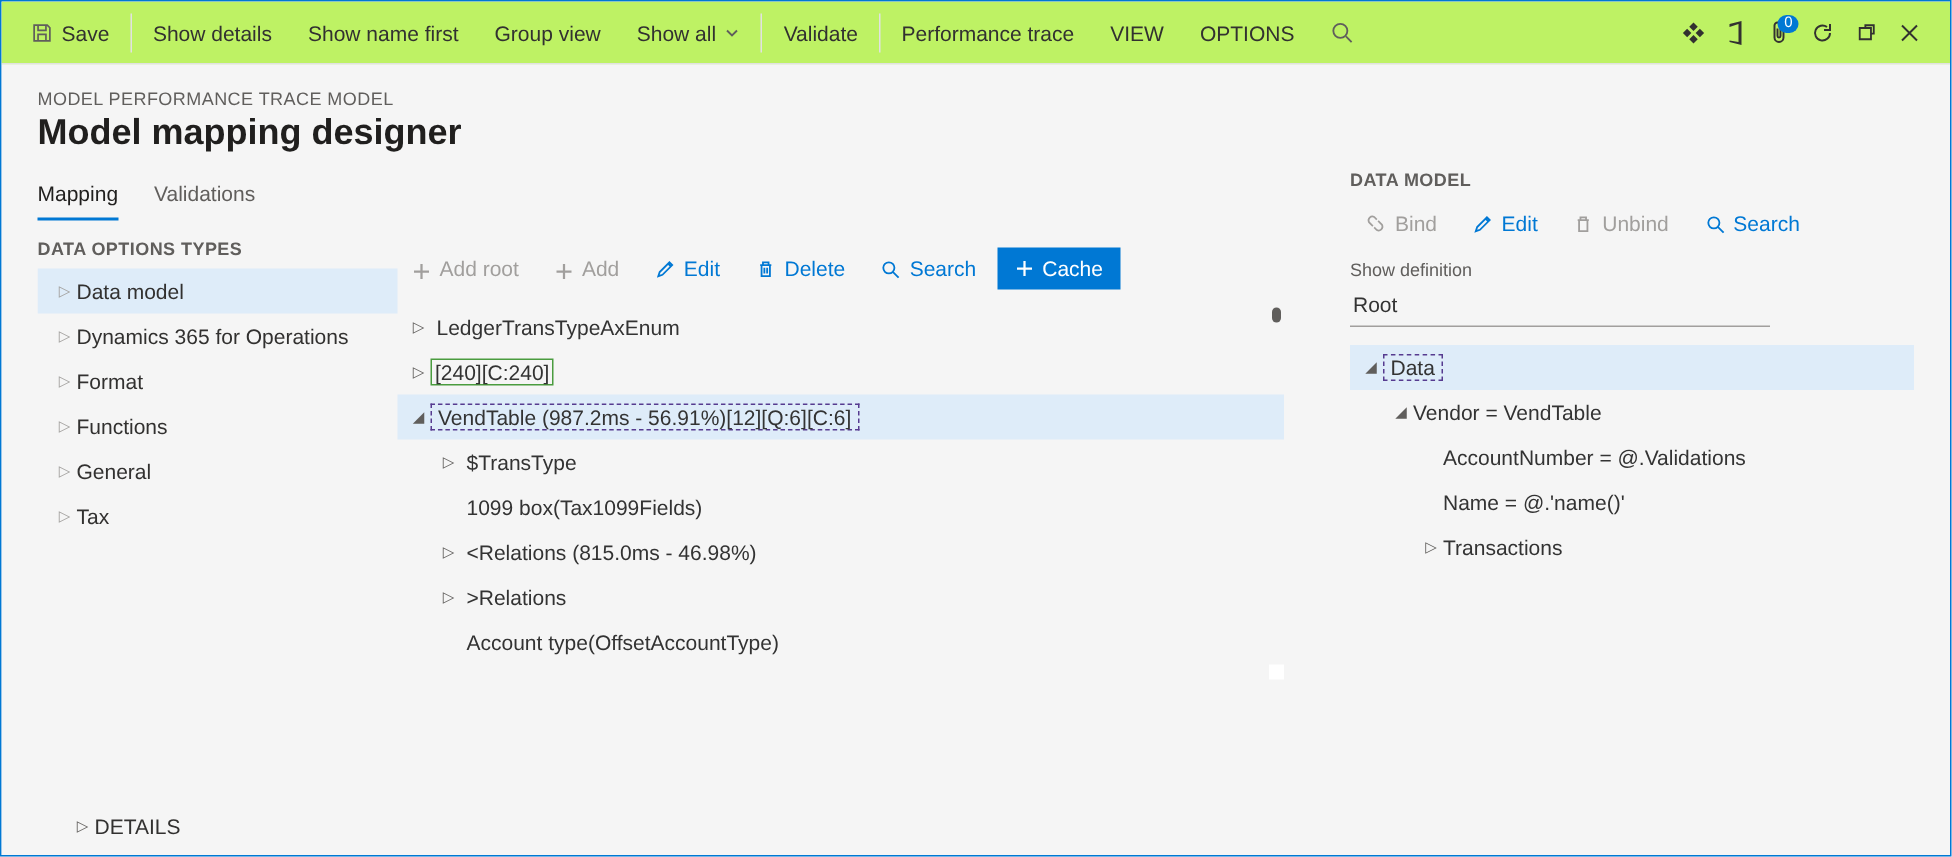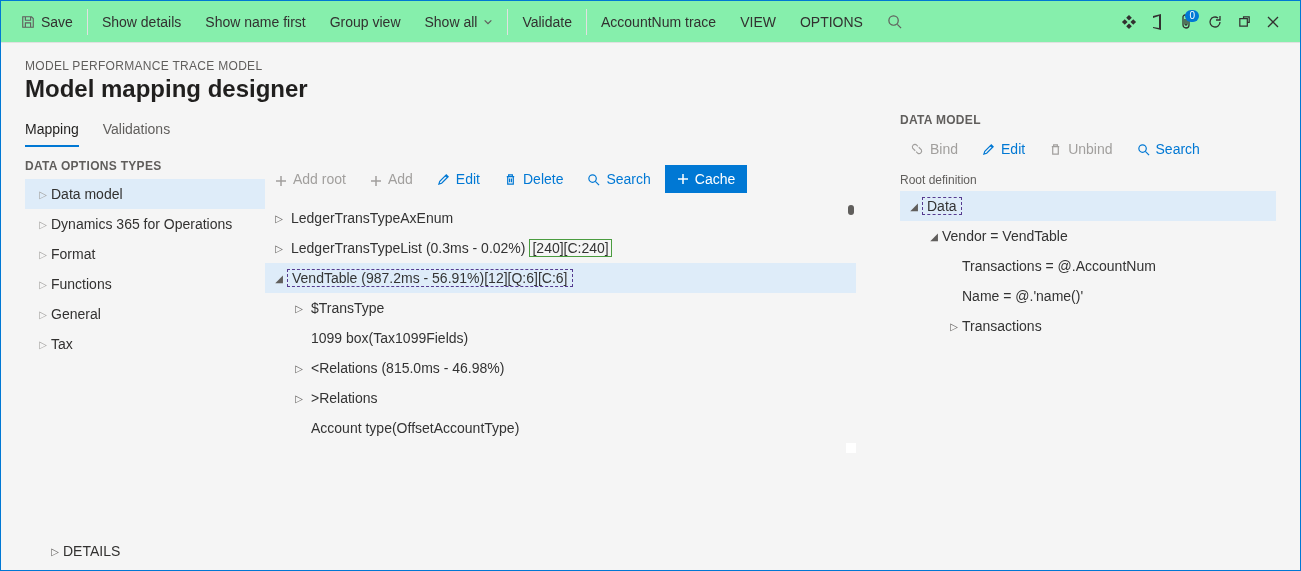--- a/index.html
+++ b/index.html
@@ -10,21 +10,21 @@
       background: #f5f5f5;
       width: 1301px;
       height: 571px;
       overflow: hidden;
       border: 1px solid #0078d4;
     }
     .toolbar {
       display: flex;
       align-items: center;
       height: 42px;
-      background: #86efac;
+      background: #bef264;
       border-bottom: 1px solid #e1e1e1;
       padding: 0 8px;
     }
     .toolbar-item {
       display: flex;
       align-items: center;
       padding: 0 12px;
       height: 100%;
       color: #323130;
       cursor: pointer;
@@ -272,21 +272,21 @@
           <path fill="none" stroke="#605e5c" stroke-width="1.5" d="M2 4l4 4 4-4"></path>
         </svg>
     </span>
   </div>
   <div class="toolbar-sep"></div>
   <div class="toolbar-item">
       <span>Validate</span>
     </div>
   <div class="toolbar-sep"></div>
   <div class="toolbar-item">
-      <span>AccountNum trace</span>
+      <span>Performance trace</span>
     </div>
   <div class="toolbar-item">
       <span>VIEW</span>
     </div>
   <div class="toolbar-item">
       <span>OPTIONS</span>
     </div>
   <div class="toolbar-item">
     <span>
       <svg width="15" height="15" viewBox="0 0 16 16">
@@ -428,21 +428,20 @@
           </div>
         </div>
 
         <div class="ds-tree">
           <div class="ds-row indent-0">
               <span class="caret">▷</span>
               <span class="text">LedgerTransTypeAxEnum</span>
             </div>
           <div class="ds-row indent-0">
               <span class="caret">▷</span>
-              <span class="text">LedgerTransTypeList (0.3ms - 0.02%)</span>
               <span class="green-box">[240][C:240]</span>
             </div>
           <div class="ds-row indent-0 selected">
               <span class="caret">◢</span>
               <span class="text dashed">VendTable (987.2ms - 56.91%)[12][Q:6][C:6]</span>
             </div>
           <div class="ds-row indent-1">
               <span class="caret">▷</span>
               <span class="text">$TransType</span>
             </div>
@@ -509,34 +508,35 @@
         <span>
             <svg width="13" height="13" viewBox="0 0 14 14">
               <circle cx="6" cy="6" r="4" fill="none" stroke="#0078d4" stroke-width="1.3"></circle>
               <line x1="9" y1="9" x2="13" y2="13" stroke="#0078d4" stroke-width="1.3"></line>
             </svg>
           </span>
         <span>Search</span>
       </div>
     </div>
 
-    <div class="root-def-label">Root definition</div>
+    <div class="root-def-label">Show definition</div>
+    <div class="root-def-value">Root</div>
 
     <div>
       <div class="dm-row indent-0 selected">
           <span class="caret">◢</span>
           <span class="dashed-text">Data</span>
         </div>
       <div class="dm-row indent-1">
           <span class="caret">◢</span>
           <span>Vendor = VendTable</span>
         </div>
       <div class="dm-row indent-2">
           <span class="caret"></span>
-          <span>Transactions = @.AccountNum</span>
+          <span>AccountNumber = @.Validations</span>
         </div>
       <div class="dm-row indent-2">
           <span class="caret"></span>
           <span>Name = @.'name()'</span>
         </div>
       <div class="dm-row indent-2">
           <span class="caret">▷</span>
           <span>Transactions</span>
         </div>
     </div>

